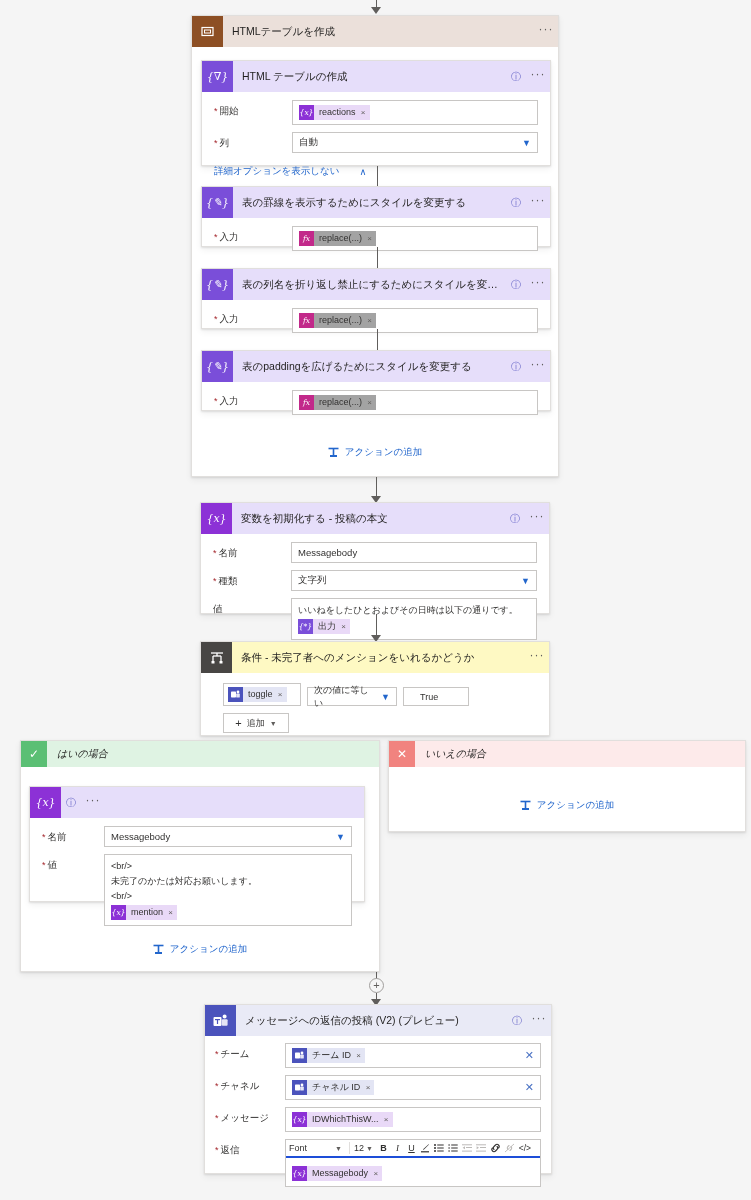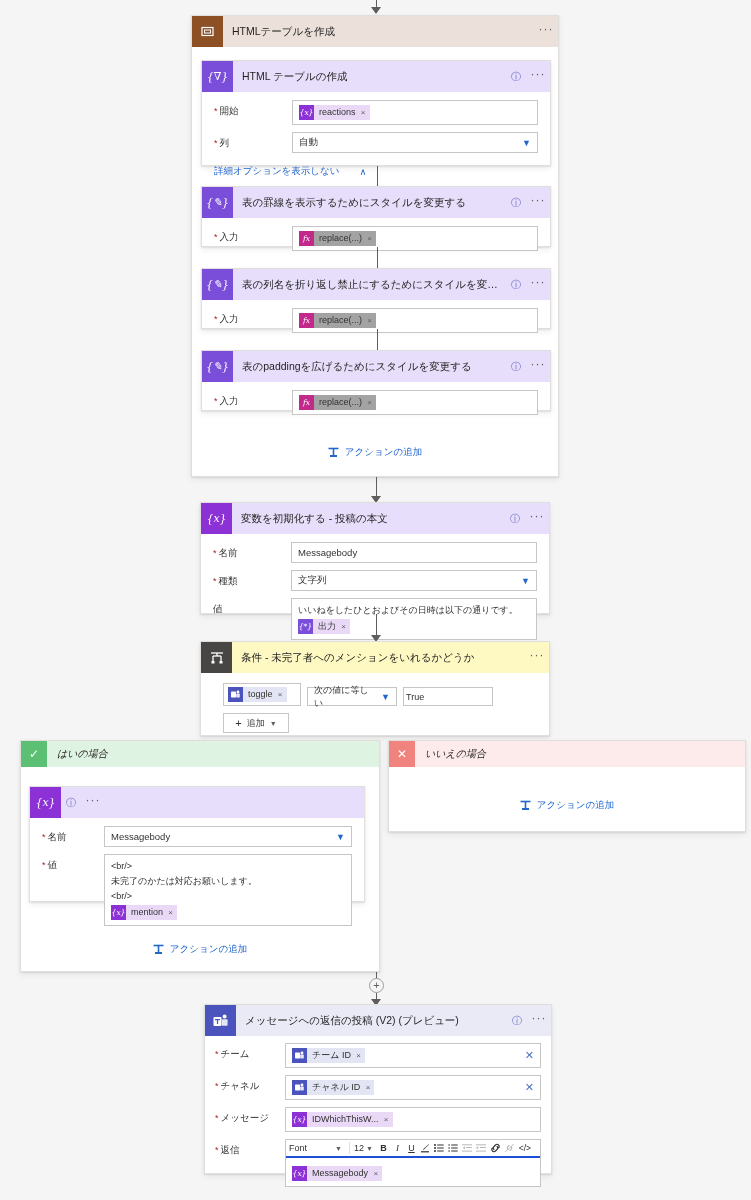--- a/index.html
+++ b/index.html
@@ -511,21 +511,21 @@
                   <rect x="5.2" y="3.6" width="3.6" height="4" rx="0.7" fill="#fff" opacity=".85"></rect>
                 </svg>
             </span>
             <span class="tok-txt">toggle</span>
           </span>
         </div>
         <div class="select-box" style="width:90px; height:19px;">
           <span style="font-size:9px;">次の値に等しい</span>
           <span class="chev">▼</span>
         </div>
-        <div class="input-box" style="width:90px; min-height:19px; padding:2px 2px;">
+        <div class="input-box" style="width:66px; min-height:19px; padding:2px 16px;">
           <span style="font-size:9px;">True</span>
         </div>
       </div>
       <div style="margin-top:7px;">
         <div class="select-box" style="width:66px; height:20px; justify-content:center; gap:5px; padding:0;">
           <span style="font-size:11px; color:#323130;">+</span>
           <span style="font-size:9px;">追加</span>
           <span style="font-size:7px; color:#605e5c;">▼</span>
         </div>
       </div>

